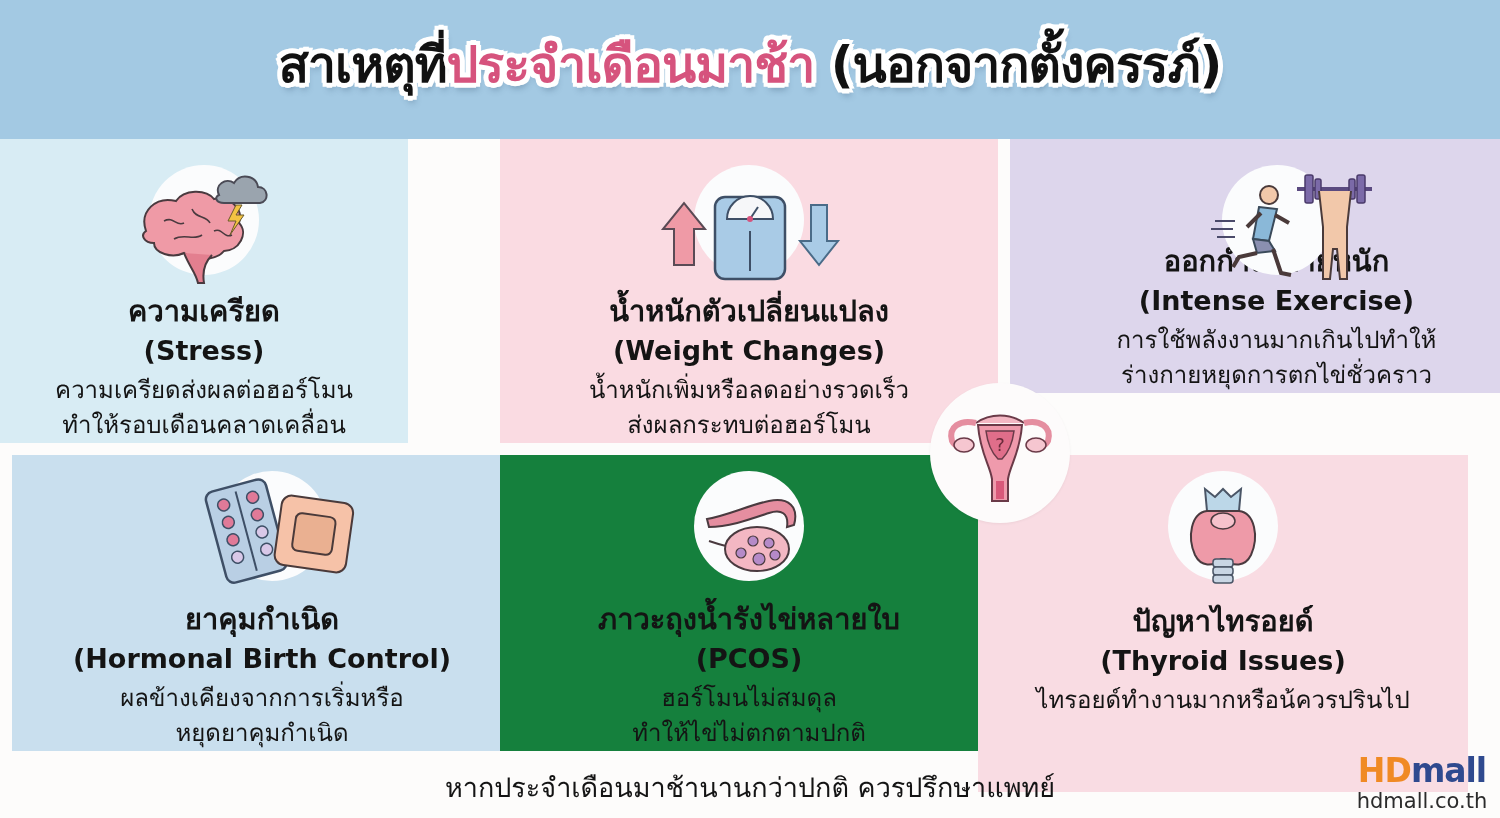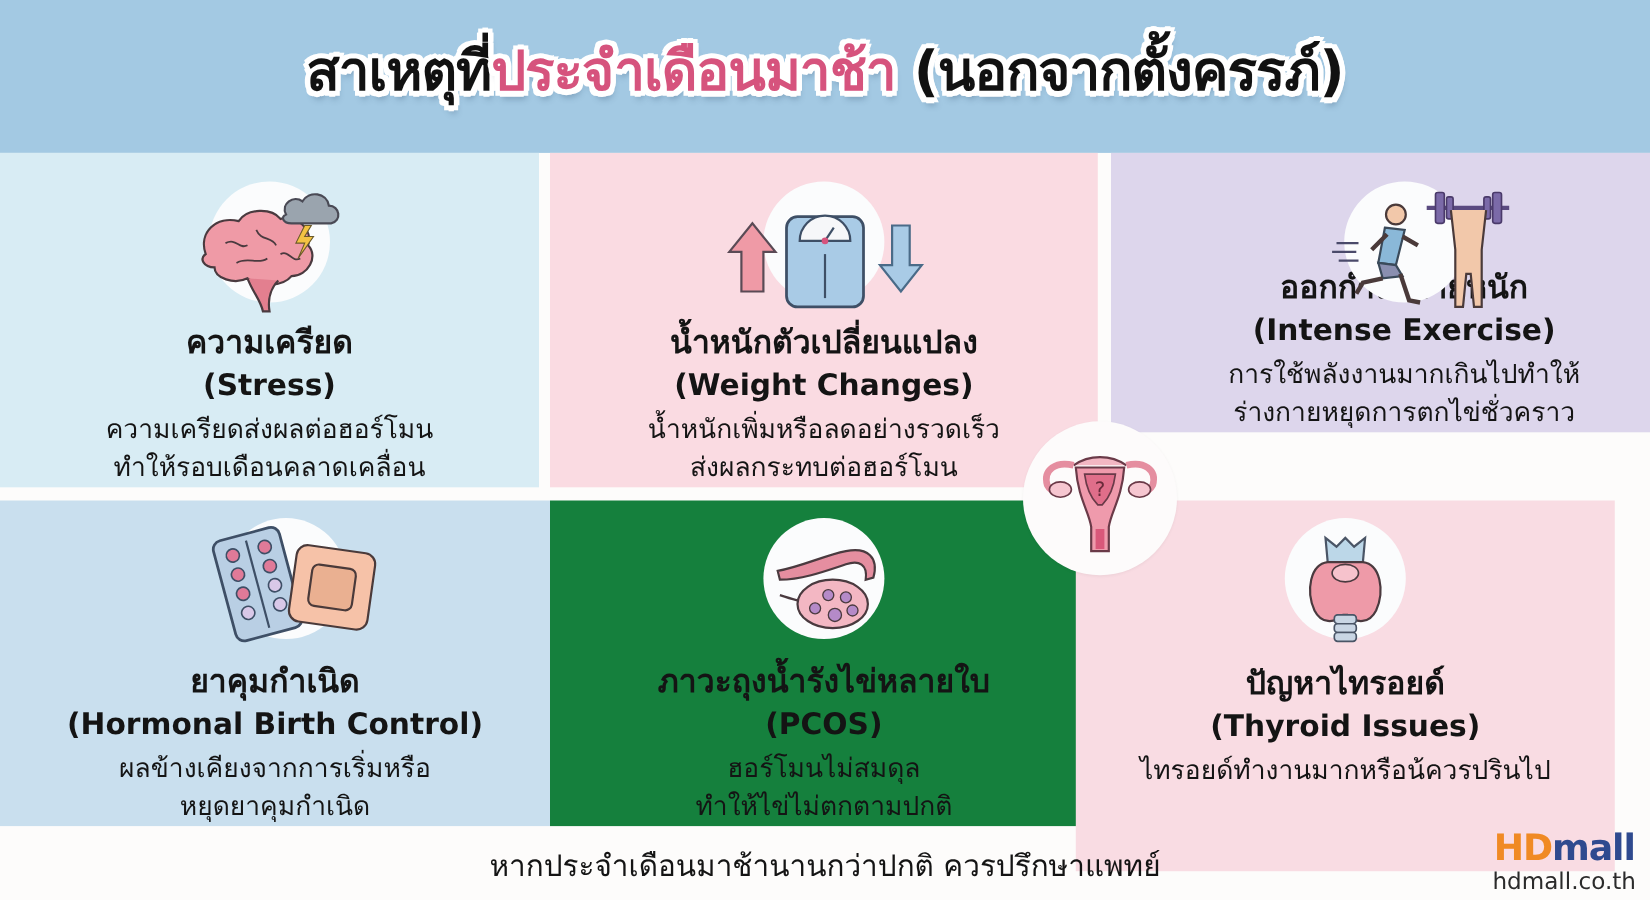--- a/index.html
+++ b/index.html
@@ -23,24 +23,24 @@
       2px 7px 6px rgba(40,70,100,0.35);
   }
   .title .dark { color: #111; }
   .title .pink { color: #d6537d; }
 
   .panel {
     position: absolute;
     display: flex; flex-direction: column; align-items: center;
     text-align: center;
   }
-  .p1 { left: 0;    top: 139px; width: 490px; height: 304px; background: #d8ecf4; }
+  .p1 { left: 0;    top: 139px; width: 408px; height: 304px; background: #d8ecf4; }
   .p2 { left: 500px; top: 139px; width: 498px; height: 304px; background: #fadbe2; }
   .p3 { left: 1010px; top: 139px; width: 490px; height: 254px; background: #ddd6ec; padding-left: 43px; }
-  .p4 { left: 0;    top: 455px; width: 500px; height: 296px; background: #c9dfee; }
+  .p4 { left: 12px;    top: 455px; width: 500px; height: 296px; background: #c9dfee; }
   .p5 { left: 500px; top: 455px; width: 498px; height: 296px; background: #15803d; }
   .p6 { left: 978px; top: 455px; width: 490px; height: 337px; background: #f9dce3; }
 
   .icon-wrap { position: relative; width: 240px; height: 130px; margin-top: 22px; }
   .p4 .icon-wrap, .p5 .icon-wrap, .p6 .icon-wrap { margin-top: 12px; }
   .icon-circle {
     position: absolute; left: 65px; top: 4px; width: 110px; height: 110px;
     border-radius: 50%; background: #fbfcfd;
   }
   .icon-svg { position: absolute; left: 0; top: 0; }

